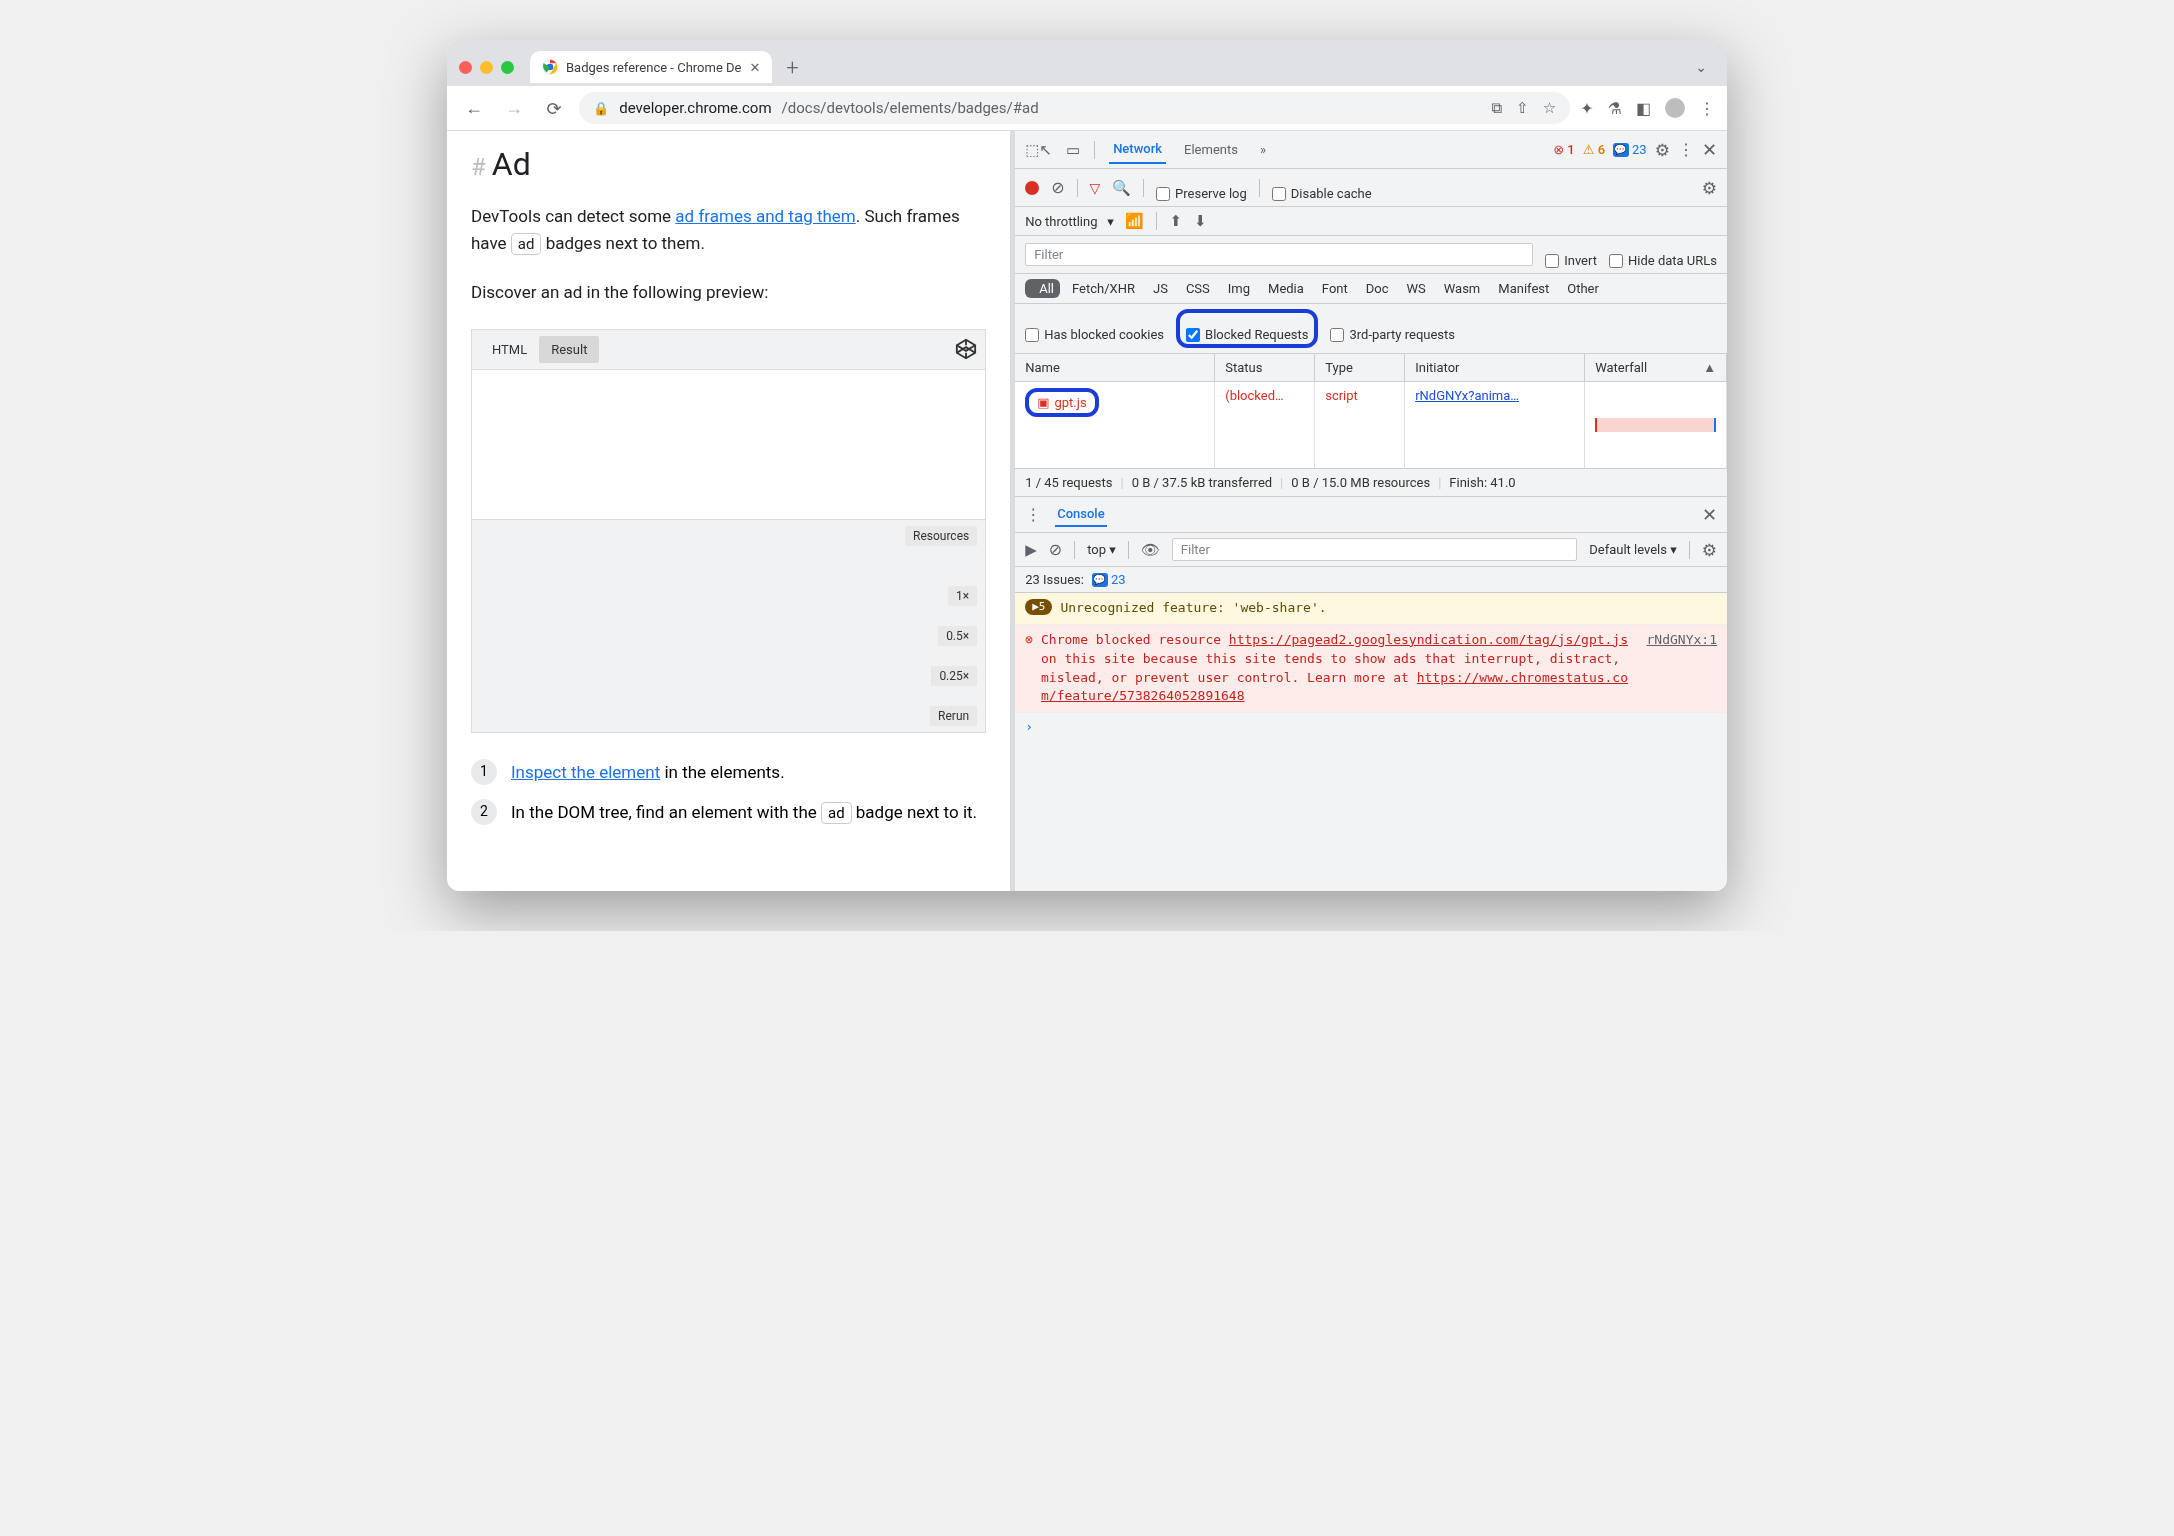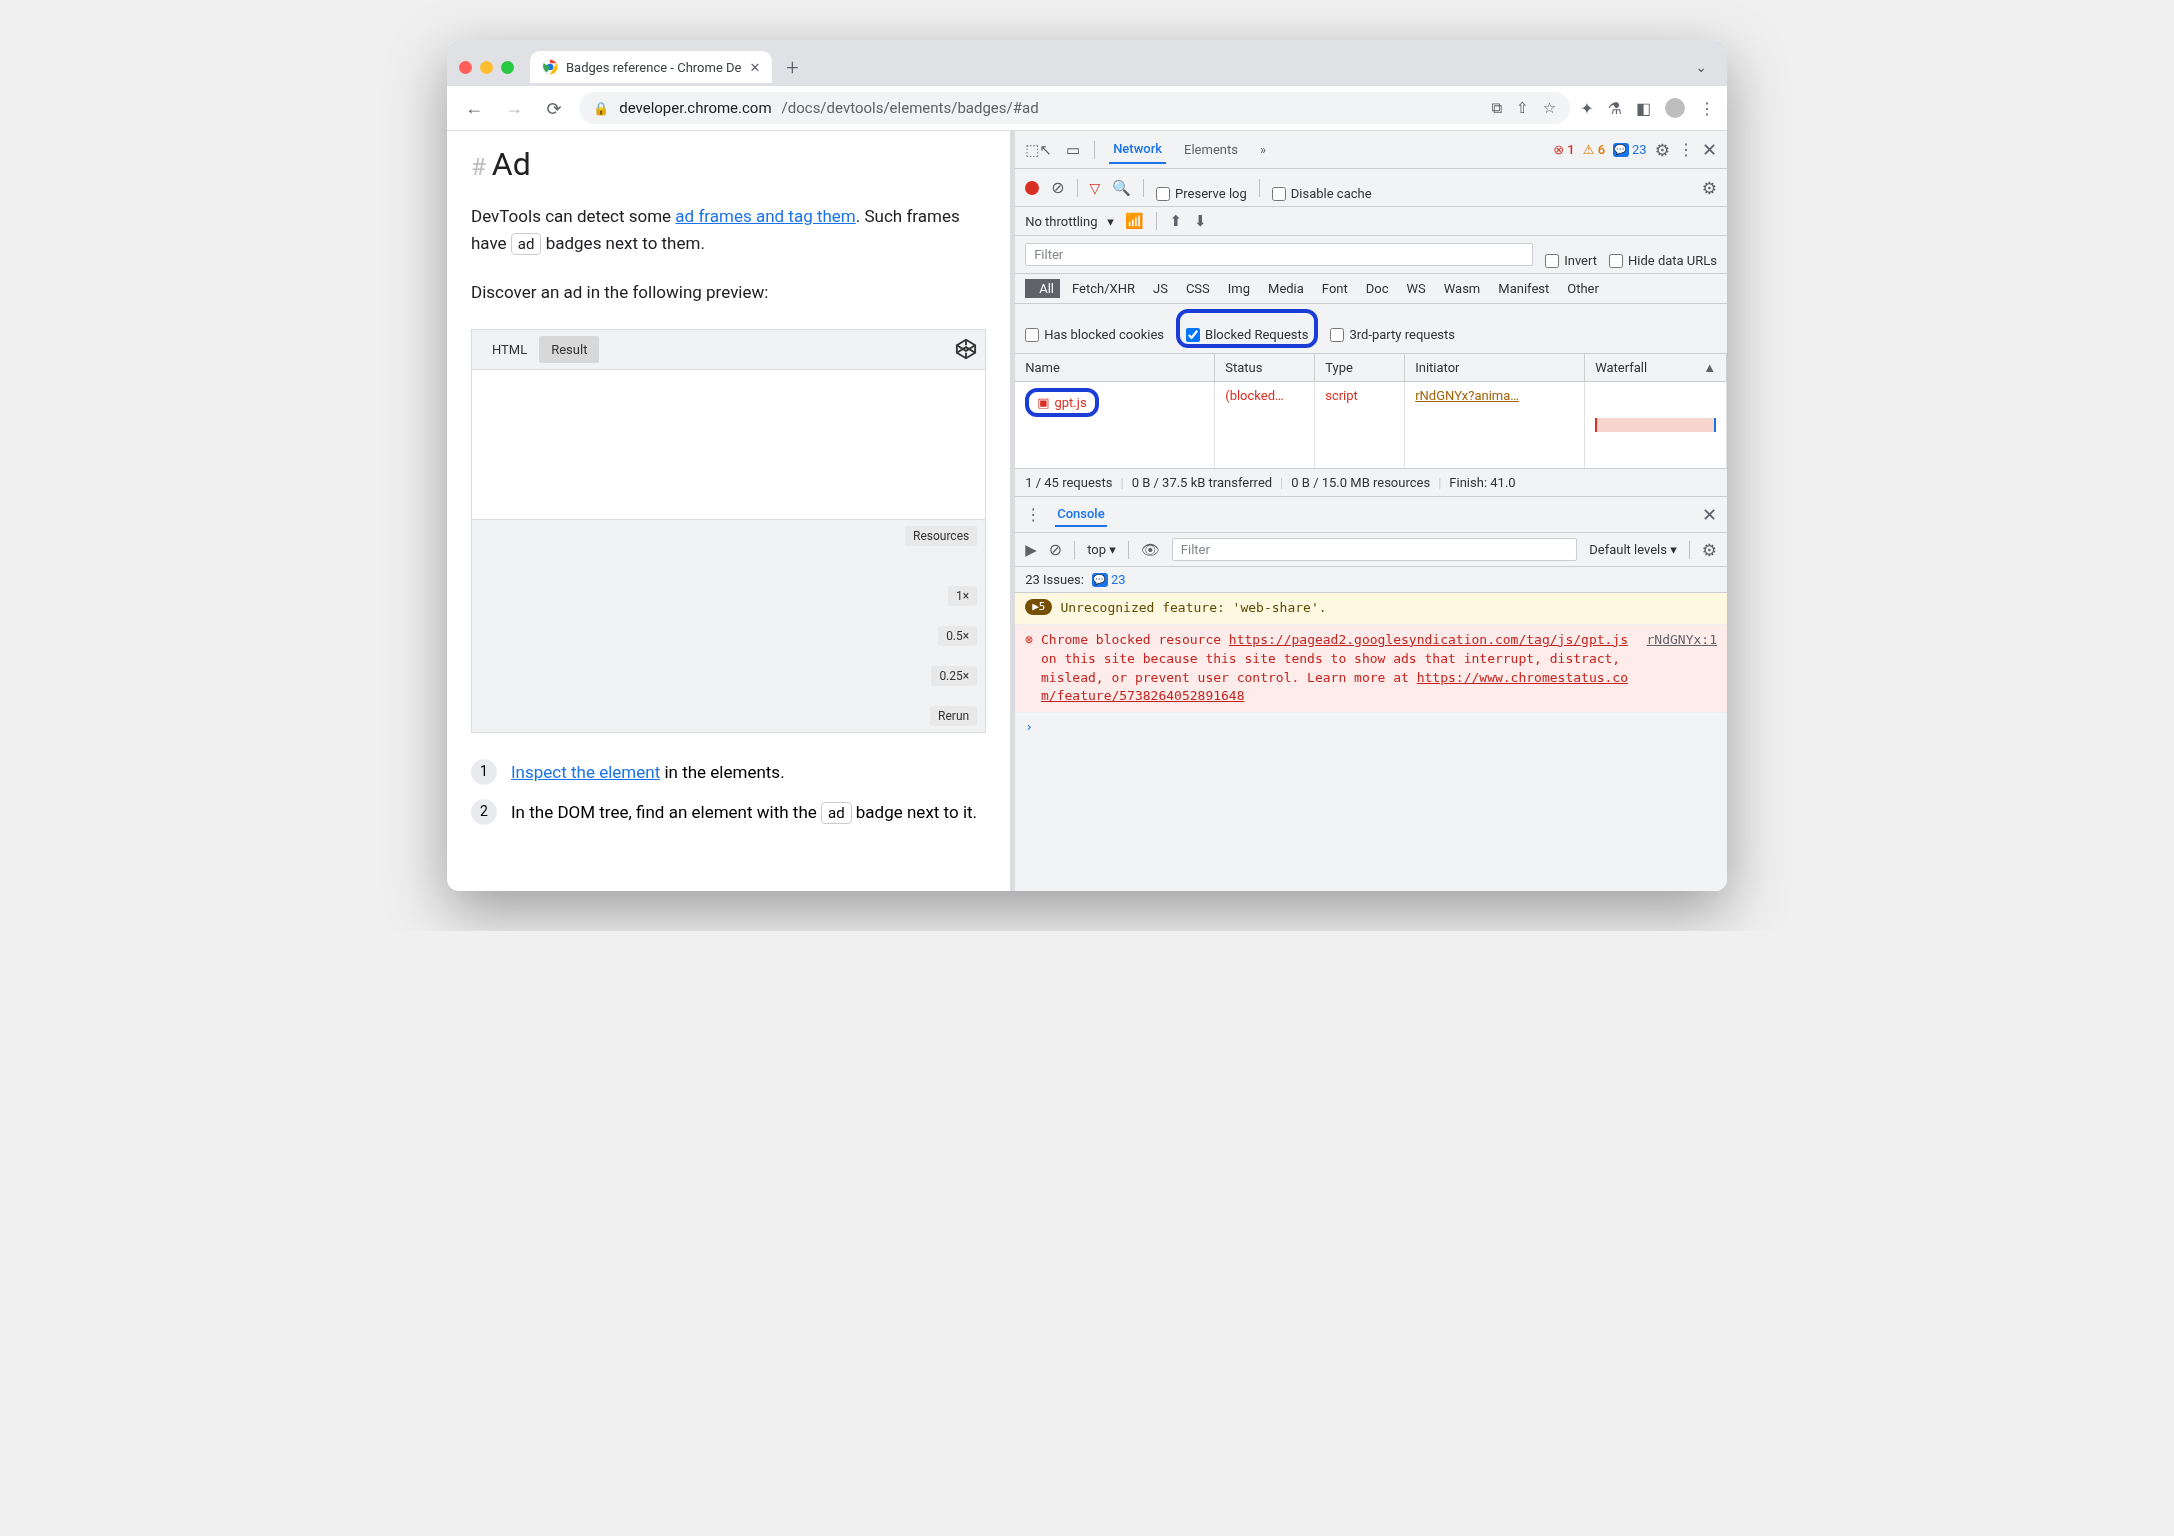--- a/index.html
+++ b/index.html
@@ -118,34 +118,34 @@
 .rec { width: 14px; height: 14px; border-radius: 50%; background: #d93025; }
 .nosign { color: #5f6368; font-size: 16px; }
 .funnel { color: #d93025; font-size: 14px; }
 .nt-sep { width: 1px; height: 18px; background: #c0c0c0; }
 .chk { display: flex; align-items: center; gap: 5px; color: #333; margin-top: 12px; }
 .chk input { width: 14px; height: 14px; }
 .highlight-box { border: 4px solid #1a3dd8; border-radius: 12px; padding: 2px 6px; display: inline-flex; align-items: center; gap: 5px; }
 .filter-input { flex: 1; background: #fff; border: 1px solid #cacdd1; padding: 3px 8px; font-size: 13px; color: #80868b; min-width: 100px; border-radius: 2px; }
 .typefilters { display: flex; gap: 6px; flex-wrap: wrap; align-items: center; font-size: 13px; }
 .tf { padding: 2px 6px; color: #333; }
-.tf.active { background: #5f6368; color: #fff; border-radius: 0; padding-left: 14px; }
+.tf.active { background: #5f6368; color: #fff; border-radius: 6px; padding-left: 14px; }
 
 .nettable { background: #fff; }
 .nettable .hdr { display: flex; background: #f1f3f4; border-bottom: 1px solid #cacdd1; font-size: 13px; }
 .nettable .col { padding: 6px 10px; border-right: 1px solid #cacdd1; white-space: nowrap; overflow: hidden; text-overflow: ellipsis; }
 .nettable .col.name { width: 200px; }
 .nettable .col.status { width: 100px; }
 .nettable .col.type { width: 90px; }
 .nettable .col.init { width: 180px; }
 .nettable .col.wf { flex: 1; display: flex; align-items: center; }
 .nettable .row { display: flex; background: #fff; font-size: 13px; min-height: 86px; }
 .nettable .row .col { border-right: 1px solid #e0e0e0; }
 .redtext { color: #d93025; }
-.linktext { color: #a16207; text-decoration: underline; margin-top: 40px; }
+.linktext { color: #1d4ed8; text-decoration: underline; margin-top: 40px; }
 .name-highlight { border: 4px solid #1a3dd8; border-radius: 12px; padding: 3px 8px; display: inline-flex; align-items: center; gap: 5px; }
 .wf-bar { height: 14px; background: #f9d5cf; border-left: 2px solid #d93025; border-right: 2px solid #1a73e8; width: 100%; }
 .sort-tri { margin-left: auto; color: #5f6368; }
 
 .statusbar { display: flex; gap: 8px; padding: 6px 10px; background: #f1f3f4; border-top: 1px solid #cacdd1; font-size: 13px; color: #333; white-space: nowrap; overflow: hidden; }
 .statusbar .sep { color: #cacdd1; }
 
 .console-head { display: flex; align-items: center; padding: 5px 10px; gap: 14px; background: #f1f3f4; border-top: 1px solid #cacdd1; border-bottom: 1px solid #cacdd1; }
 .console-tab { color: #1a73e8; border-bottom: 2px solid #1a73e8; padding: 4px 2px; font-weight: 500; }
 .console-ctrl { display: flex; align-items: center; padding: 5px 10px; gap: 12px; background: #f1f3f4; border-bottom: 1px solid #cacdd1; }

